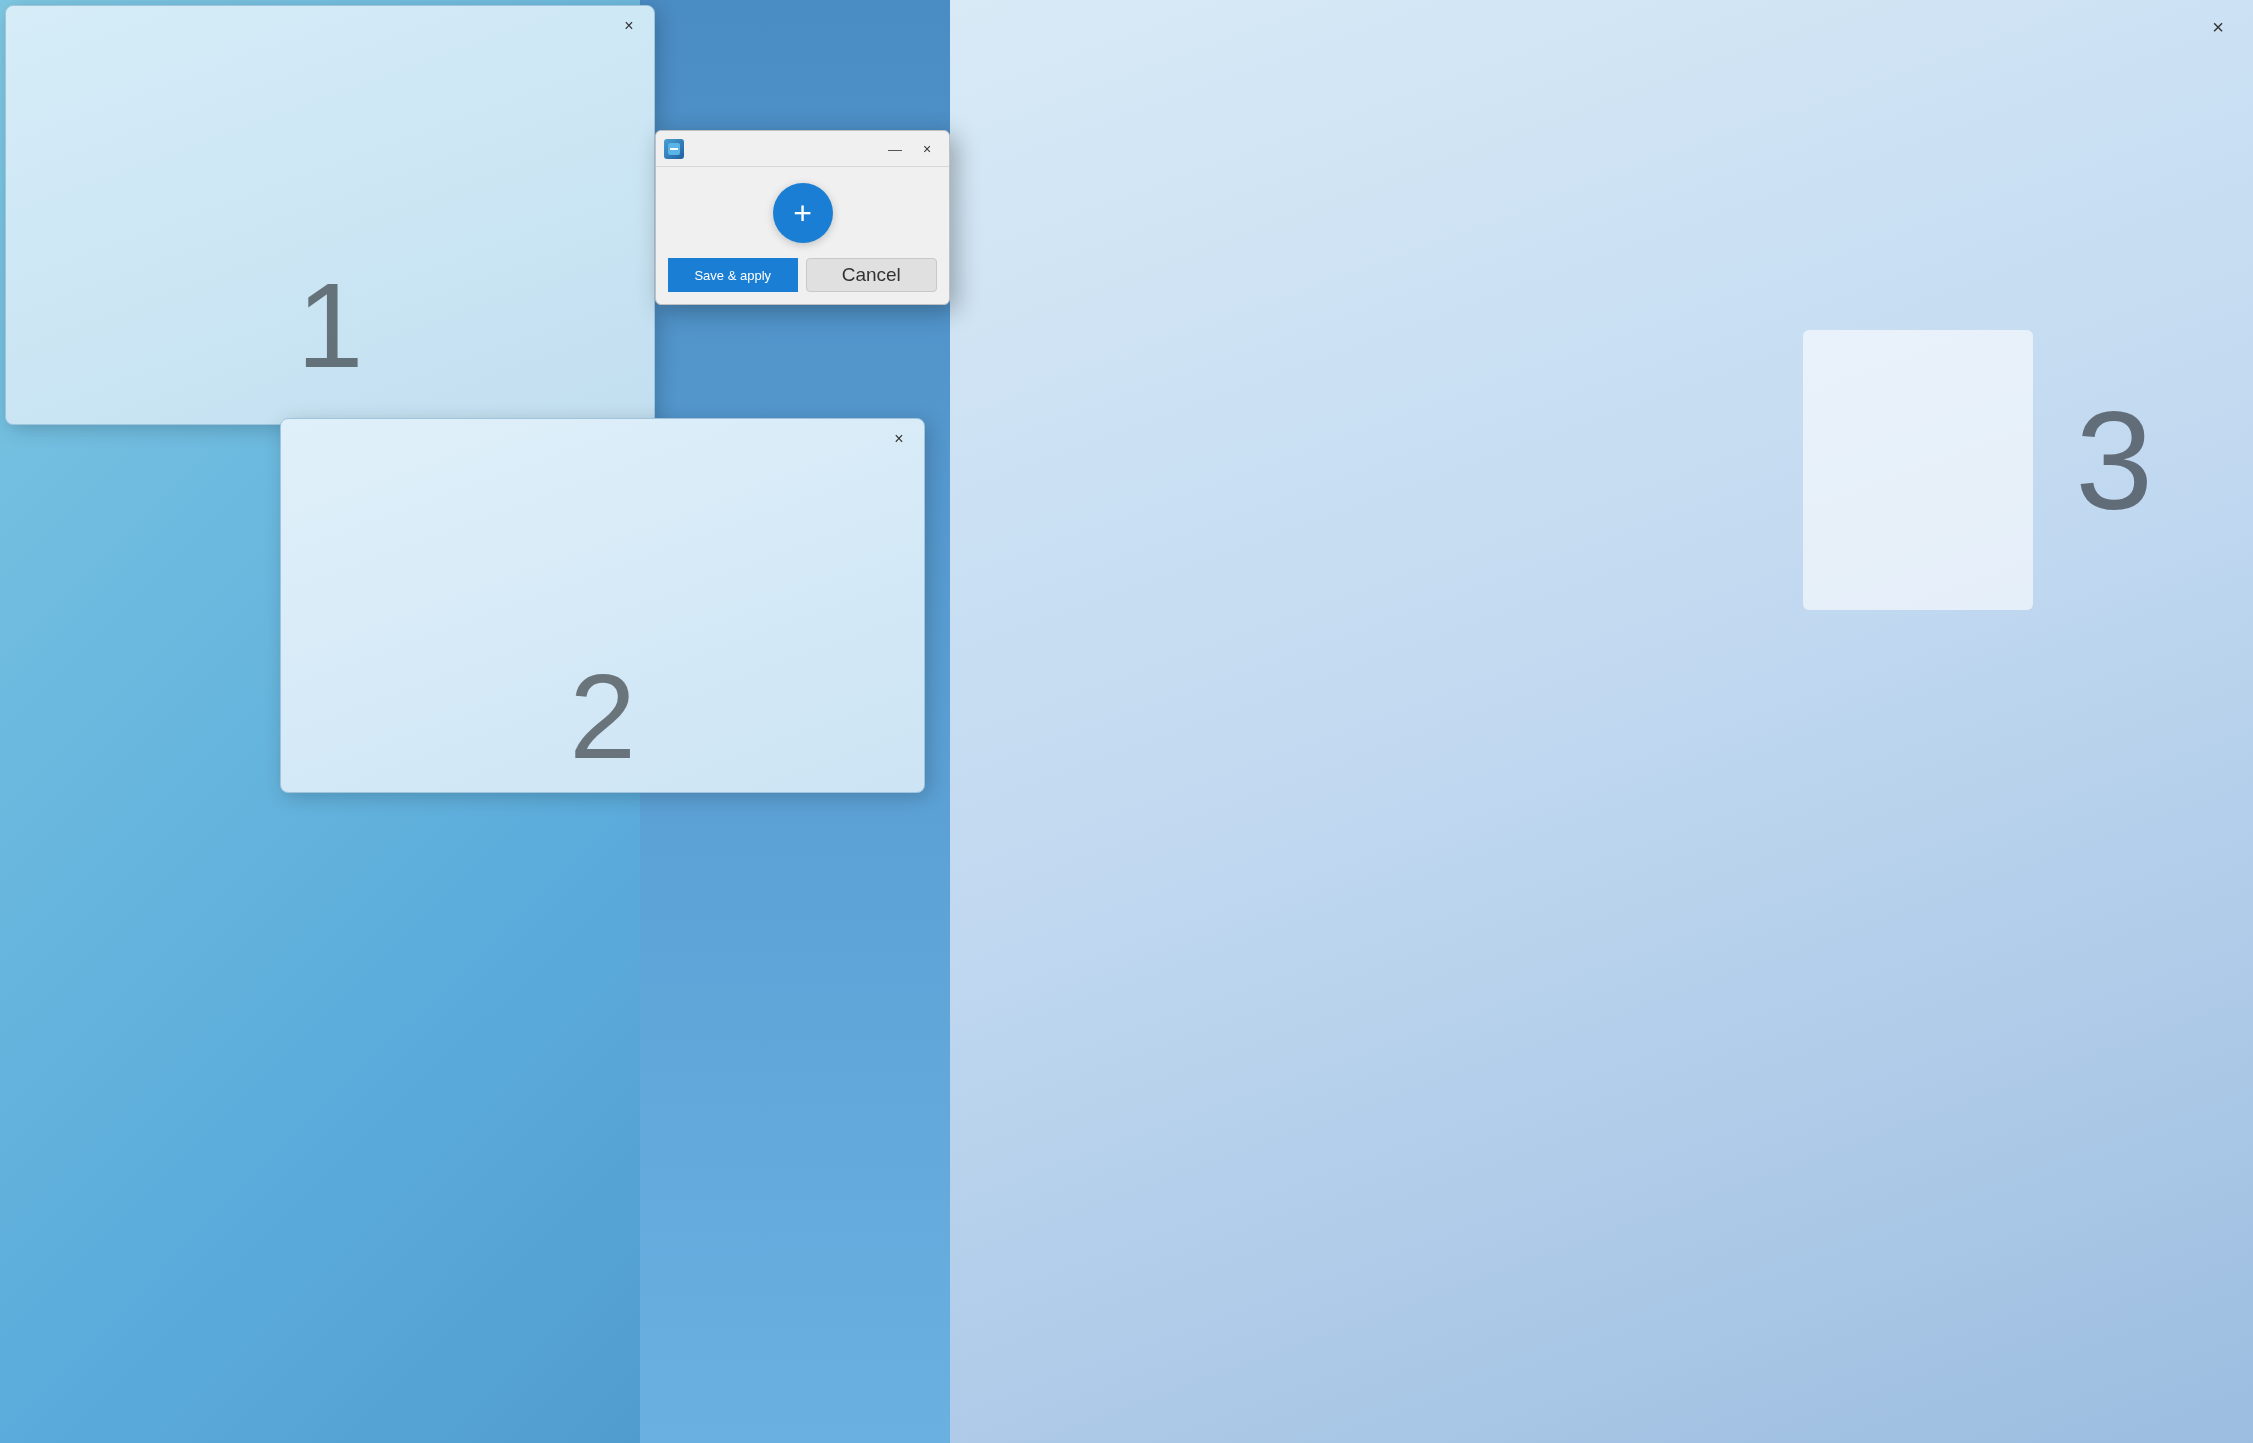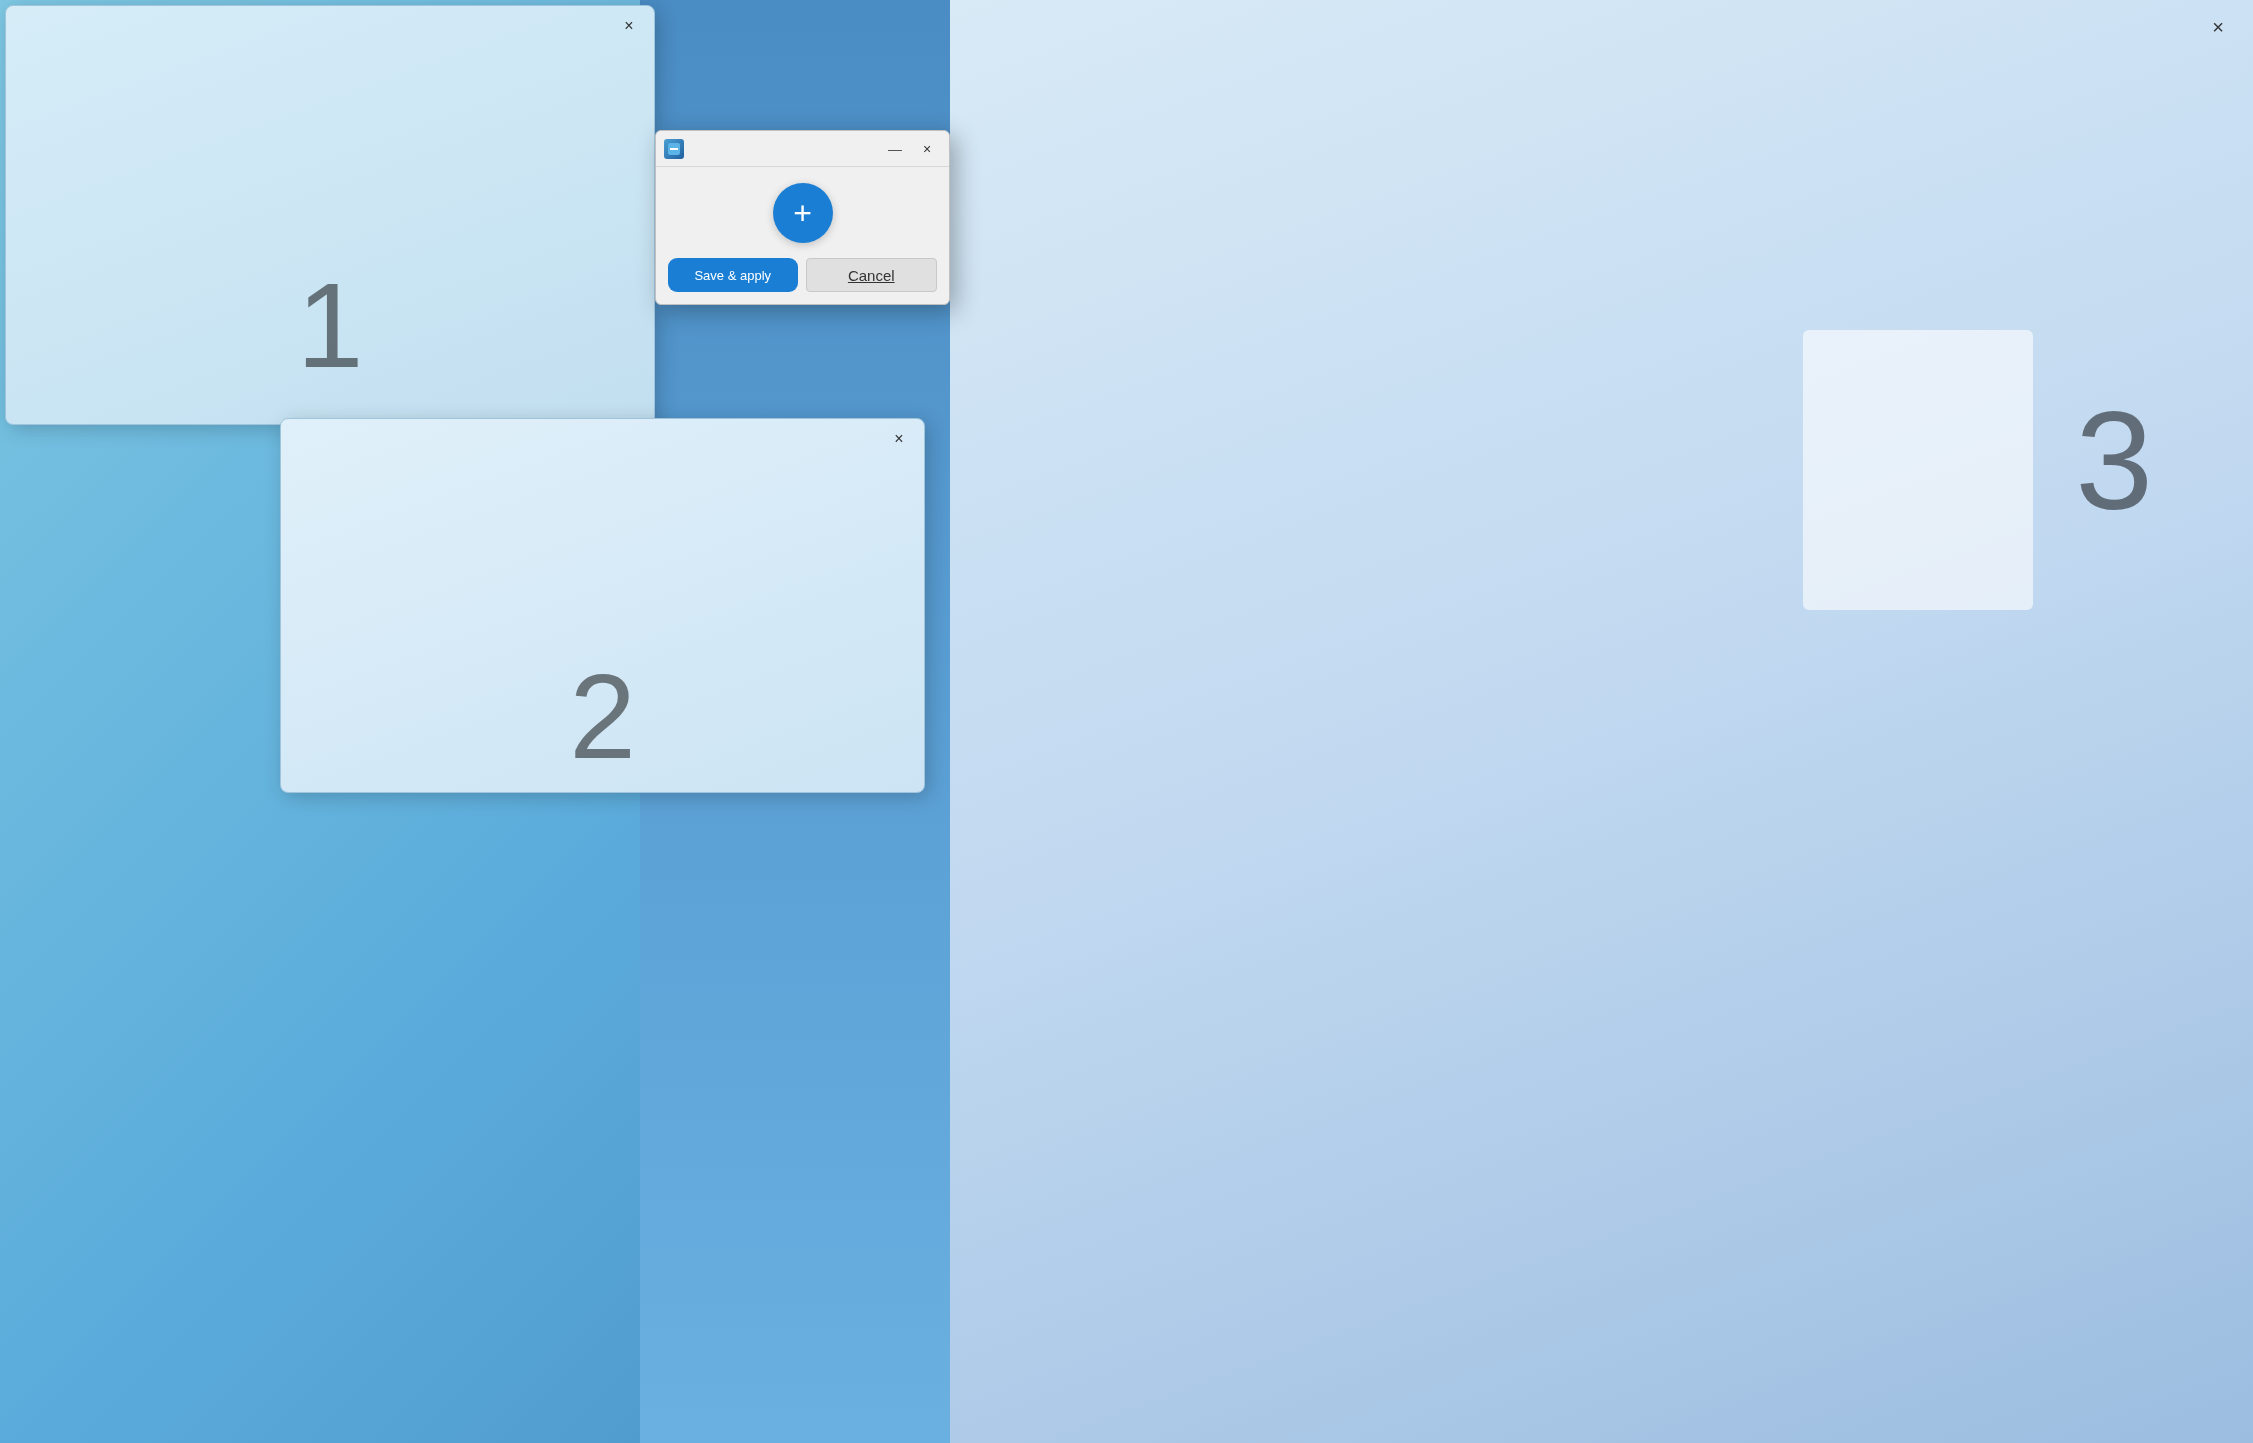--- a/index.html
+++ b/index.html
@@ -250,42 +250,41 @@
       width: 100%;
       padding: 0 12px 12px;
     }
 
     .btn-save-apply {
       flex: 1;
       height: 34px;
       background: #1a7fd4;
       color: white;
       border: none;
-      border-radius: 9px;
+      border-radius: 0;
       font-size: 13px;
       font-weight: 500;
       cursor: pointer;
       display: flex;
       align-items: center;
       justify-content: center;
     }
 
     .btn-cancel {
       flex: 1;
       height: 34px;
       background: #e0e0e0;
       color: #333;
       border: 1px solid #c8c8c8;
       border-radius: 4px;
-      font-size: 15px;
-      cursor: pointer;
-      display: flex;
-      align-items: center;
-      justify-content: center;
-      text-decoration: underline;
+      font-size: 19px;
+      cursor: pointer;
+      display: flex;
+      align-items: center;
+      justify-content: center;
     }
 
     
     .center-panel {
       position: absolute;
       top: 0;
       left: 640px;
       width: 310px;
       height: 1443px;
       background: linear-gradient(180deg, #4a8cc4 0%, #5a9fd4 50%, #6ab0e0 100%);

